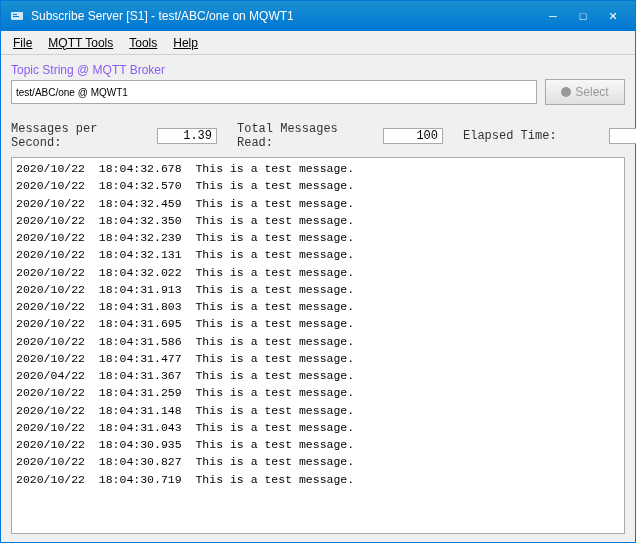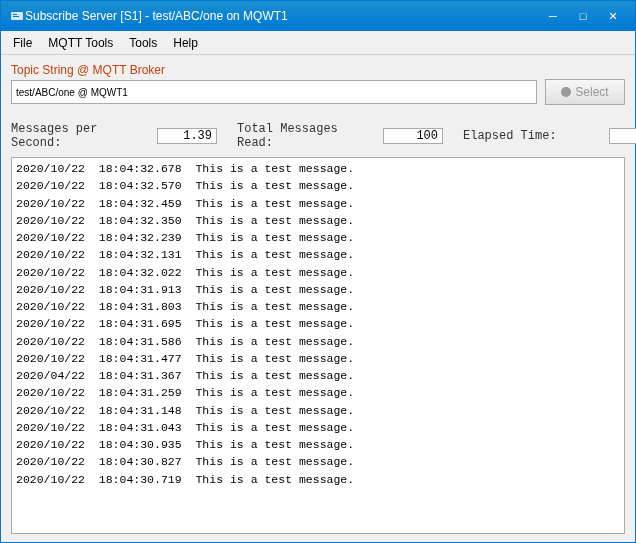--- a/index.html
+++ b/index.html
@@ -24,20 +24,21 @@
       padding: 6px 8px;
       display: flex;
       align-items: center;
       justify-content: space-between;
       height: 30px;
       flex-shrink: 0;
     }
     .title-bar-left {
       display: flex;
       align-items: center;
+      gap: 6px;
       text-align: center;
     }
     .title-icon {
       width: 16px;
       height: 16px;
       display: flex;
       align-items: center;
       justify-content: center;
     }
     .title-text {
@@ -62,37 +63,38 @@
     }
     .menu-bar {
       background: #f0f0f0;
       border-bottom: 1px solid #d0d0d0;
       padding: 2px 4px;
       display: flex;
       gap: 0;
       flex-shrink: 0;
       height: 24px;
       align-items: center;
+      text-decoration: underline;
     }
     .menu-item {
       padding: 2px 8px;
       cursor: pointer;
       font-size: 12px;
     }
     .content {
       background: #f0f0f0;
       flex: 1;
       padding: 8px 10px;
       display: flex;
       flex-direction: column;
       gap: 6px;
     }
     .section-label {
       font-size: 12px;
-      color: #c2410c;
+      color: #8b5cf6;
       margin-bottom: 2px;
     }
     .topic-row {
       display: flex;
       align-items: center;
       gap: 8px;
     }
     .topic-input {
       flex: 1;
       height: 24px;

